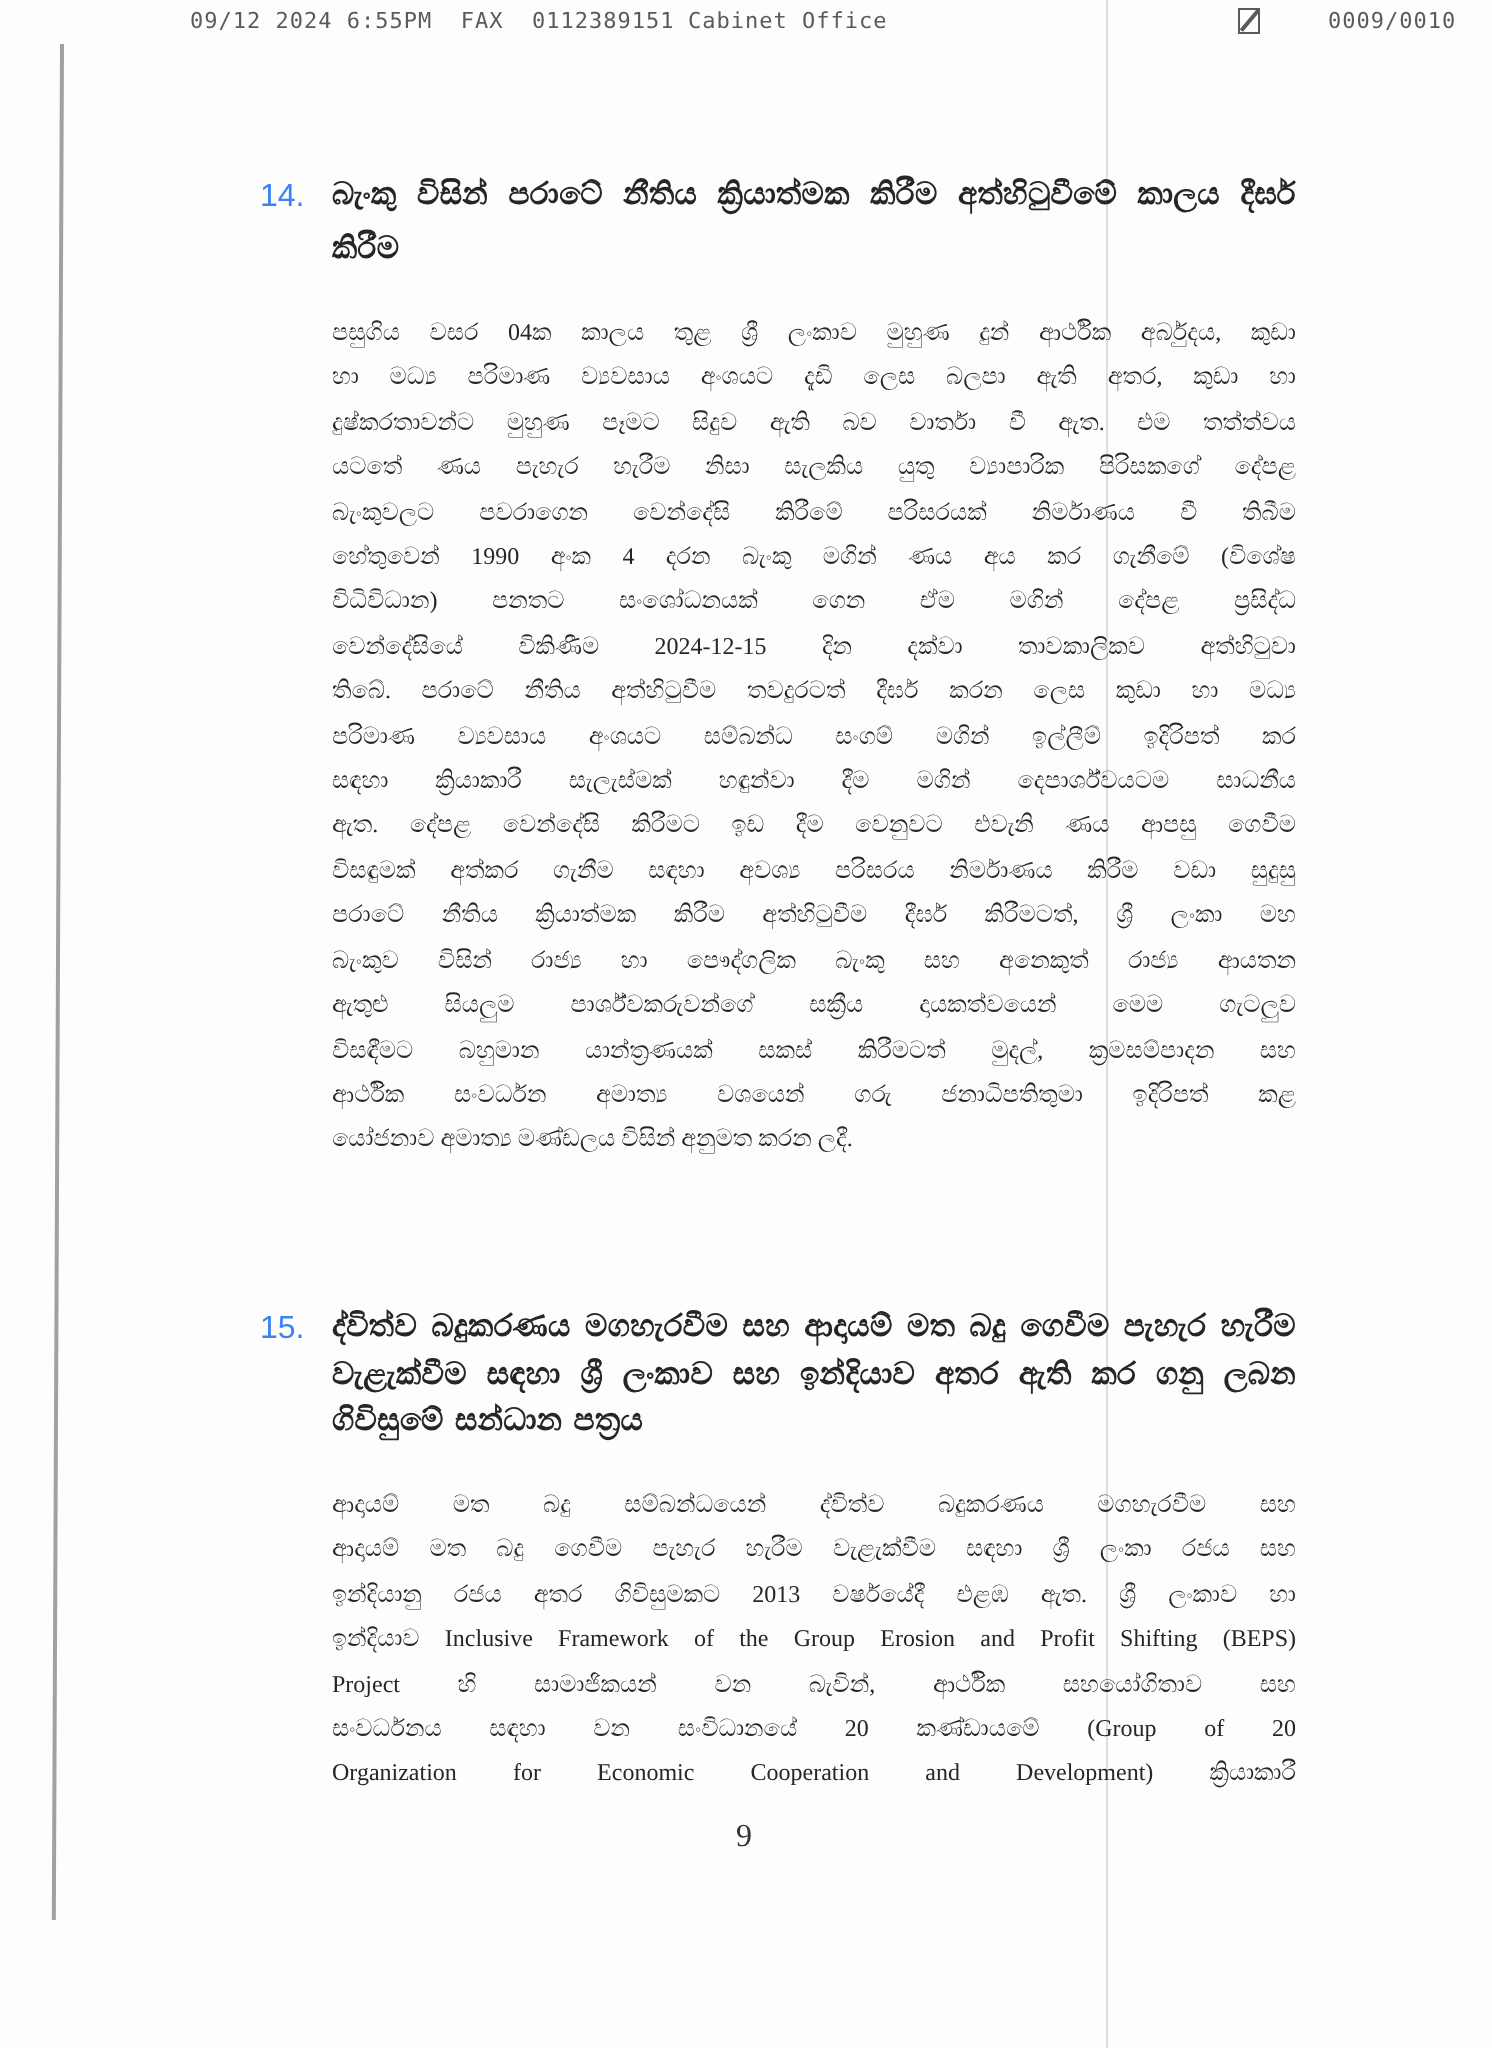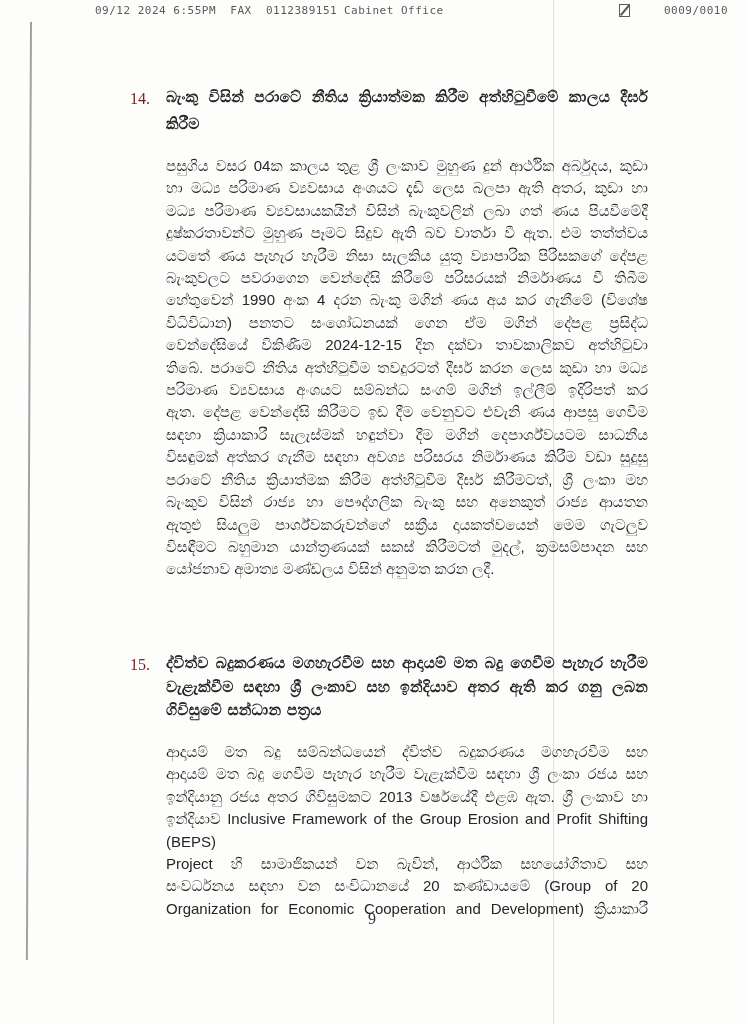--- a/index.html
+++ b/index.html
@@ -20,22 +20,22 @@
   .artifact-left{position:absolute;left:30px;top:22px;width:1.6px;height:938px;
                  background:#8a8a8a;transform:rotate(0.25deg);transform-origin:top left;opacity:.8;}
   .artifact-right{position:absolute;left:553px;top:0;width:1px;height:1024px;background:rgba(70,70,70,.16);}
 
   
   .content{position:absolute;left:166px;top:84px;width:482px;}
   .abs{position:absolute;left:0;right:0;}
   .item-head{font-weight:bold;font-size:15.5px;line-height:27px;}
   .item-head .jl{letter-spacing:.2px;}
   .item-num{position:absolute;left:-36px;top:1px;font-weight:normal;
-            font-family:Liberation Serif, serif;font-size:16px;color:#7f1d1d;}
-  .para{font-size:15px;line-height:22.4px;font-family:Liberation Sans, sans-serif;}
+            font-family:Liberation Sans, sans-serif;font-size:16px;color:#3b82f6;}
+  .para{font-size:12px;line-height:22.4px;font-family:Liberation Serif, serif;}
   .jl{text-align:justify;text-align-last:justify;white-space:normal;}
   .jl-last{text-align-last:left;}
   #item14-head{top:0;}
   #para1{top:71px;}
   #item15-head{top:568px;line-height:23.5px;}
   #para2{top:657px;}
 
   .page-number{position:absolute;left:360px;top:910px;width:24px;text-align:center;
                font-family:"Liberation Serif", serif;font-size:16px;color:#333;}
 </style>
@@ -64,36 +64,36 @@
       <span class="item-num">14.</span>
       <div>
           <div class="jl">බැංකු විසින් පරාටේ නීතිය ක්‍රියාත්මක කිරීම අත්හිටුවීමේ කාලය දීර්ඝ</div>
           <div class="jl jl-last">කිරීම</div>
         </div>
     </div>
 
     <div class="abs para" id="para1">
         <div class="jl">පසුගිය වසර 04ක කාලය තුළ ශ්‍රී ලංකාව මුහුණ දුන් ආර්ථික අර්බුදය, කුඩා</div>
         <div class="jl">හා මධ්‍ය පරිමාණ ව්‍යවසාය අංශයට දැඩි ලෙස බලපා ඇති අතර, කුඩා හා</div>
-        <div class="jl">මධ්‍ය පරිමාණ ව්‍යවසායකයින් විසින් බැංකුවලින් ලබා ගත් ණය පියවීමේදී</div>
         <div class="jl">දුෂ්කරතාවන්ට මුහුණ පෑමට සිදුව ඇති බව වාර්තා වී ඇත. එම තත්ත්වය</div>
         <div class="jl">යටතේ ණය පැහැර හැරීම නිසා සැලකිය යුතු ව්‍යාපාරික පිරිසකගේ දේපළ</div>
         <div class="jl">බැංකුවලට පවරාගෙන වෙන්දේසි කිරීමේ පරිසරයක් නිර්මාණය වී තිබීම</div>
         <div class="jl">හේතුවෙන් 1990 අංක 4 දරන බැංකු මගින් ණය අය කර ගැනීමේ (විශේෂ</div>
         <div class="jl">විධිවිධාන) පනතට සංශෝධනයක් ගෙන ඒම මගින් දේපළ ප්‍රසිද්ධ</div>
         <div class="jl">වෙන්දේසියේ විකිණීම 2024-12-15 දින දක්වා තාවකාලිකව අත්හිටුවා</div>
         <div class="jl">තිබේ. පරාටේ නීතිය අත්හිටුවීම තවදුරටත් දීර්ඝ කරන ලෙස කුඩා හා මධ්‍ය</div>
         <div class="jl">පරිමාණ ව්‍යවසාය අංශයට සම්බන්ධ සංගම් මගින් ඉල්ලීම් ඉදිරිපත් කර</div>
+        <div class="jl">සඳහා ක්‍රියාකාරී සැලැස්මක් හඳුන්වා දීම මගින් දෙපාර්ශ්වයටම සාධනීය</div>
         <div class="jl">ඇත. දේපළ වෙන්දේසි කිරීමට ඉඩ දීම වෙනුවට එවැනි ණය ආපසු ගෙවීම</div>
-        <div class="jl">සඳහා ක්‍රියාකාරී සැලැස්මක් හඳුන්වා දීම මගින් දෙපාර්ශ්වයටම සාධනීය</div>
         <div class="jl">විසඳුමක් අත්කර ගැනීම සඳහා අවශ්‍ය පරිසරය නිර්මාණය කිරීම වඩා සුදුසු</div>
         <div class="jl">පරාටේ නීතිය ක්‍රියාත්මක කිරීම අත්හිටුවීම දීර්ඝ කිරීමටත්, ශ්‍රී ලංකා මහ</div>
         <div class="jl">බැංකුව විසින් රාජ්‍ය හා පෞද්ගලික බැංකු සහ අනෙකුත් රාජ්‍ය ආයතන</div>
         <div class="jl">ඇතුළු සියලුම පාර්ශ්වකරුවන්ගේ සක්‍රීය දායකත්වයෙන් මෙම ගැටලුව</div>
         <div class="jl">විසඳීමට බහුමාන යාන්ත්‍රණයක් සකස් කිරීමටත් මුදල්, ක්‍රමසම්පාදන සහ</div>
+        <div class="jl">ආර්ථික සංවර්ධන අමාත්‍ය වශයෙන් ගරු ජනාධිපතිතුමා ඉදිරිපත් කළ</div>
         <div class="jl jl-last">යෝජනාව අමාත්‍ය මණ්ඩලය විසින් අනුමත කරන ලදී.</div>
       </div>
 
     <div class="abs item-head" id="item15-head">
       <span class="item-num">15.</span>
       <div>
           <div class="jl">ද්විත්ව බදුකරණය මගහැරවීම සහ ආදායම් මත බදු ගෙවීම පැහැර හැරීම</div>
           <div class="jl">වැළැක්වීම සඳහා ශ්‍රී ලංකාව සහ ඉන්දියාව අතර ඇති කර ගනු ලබන</div>
           <div class="jl jl-last">ගිවිසුමේ සන්ධාන පත්‍රය</div>
         </div>

